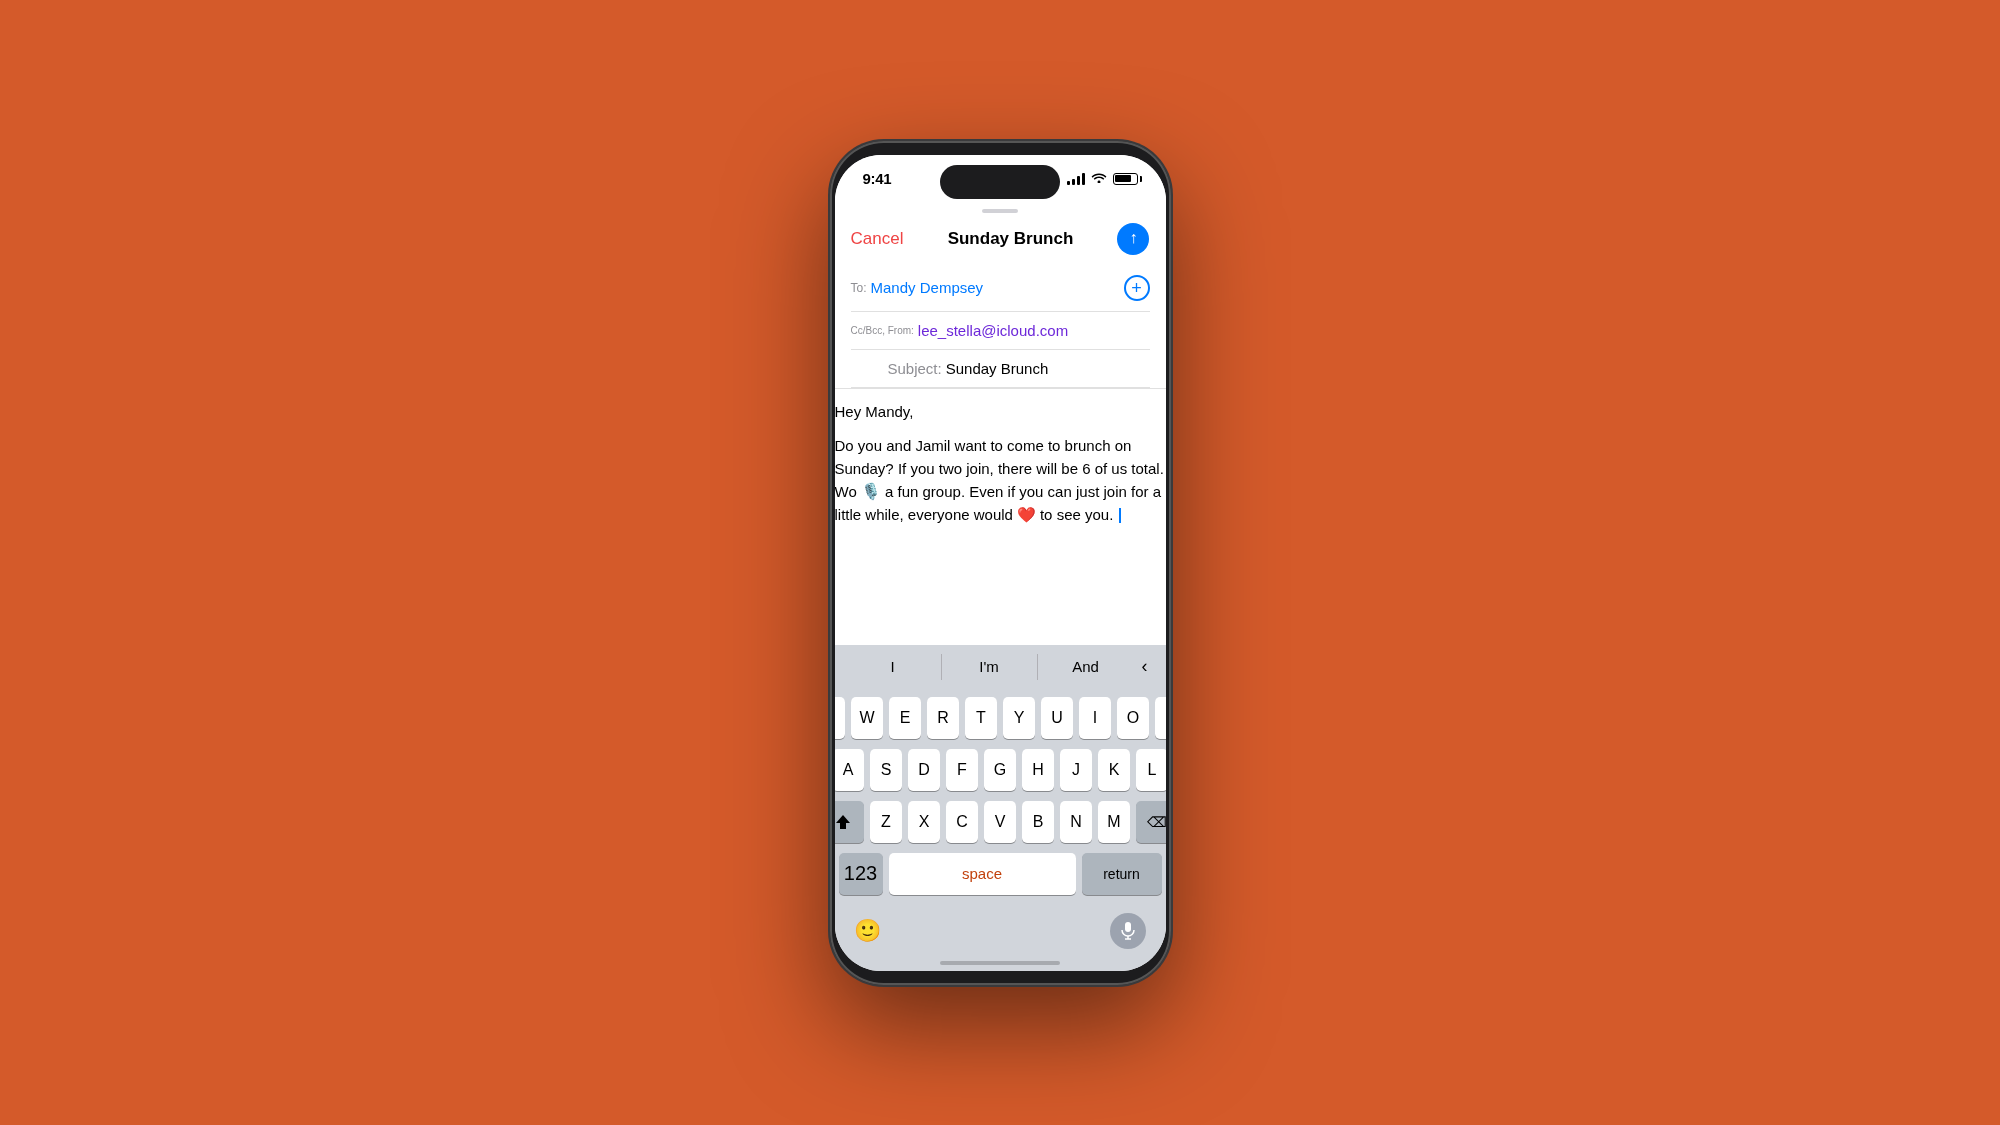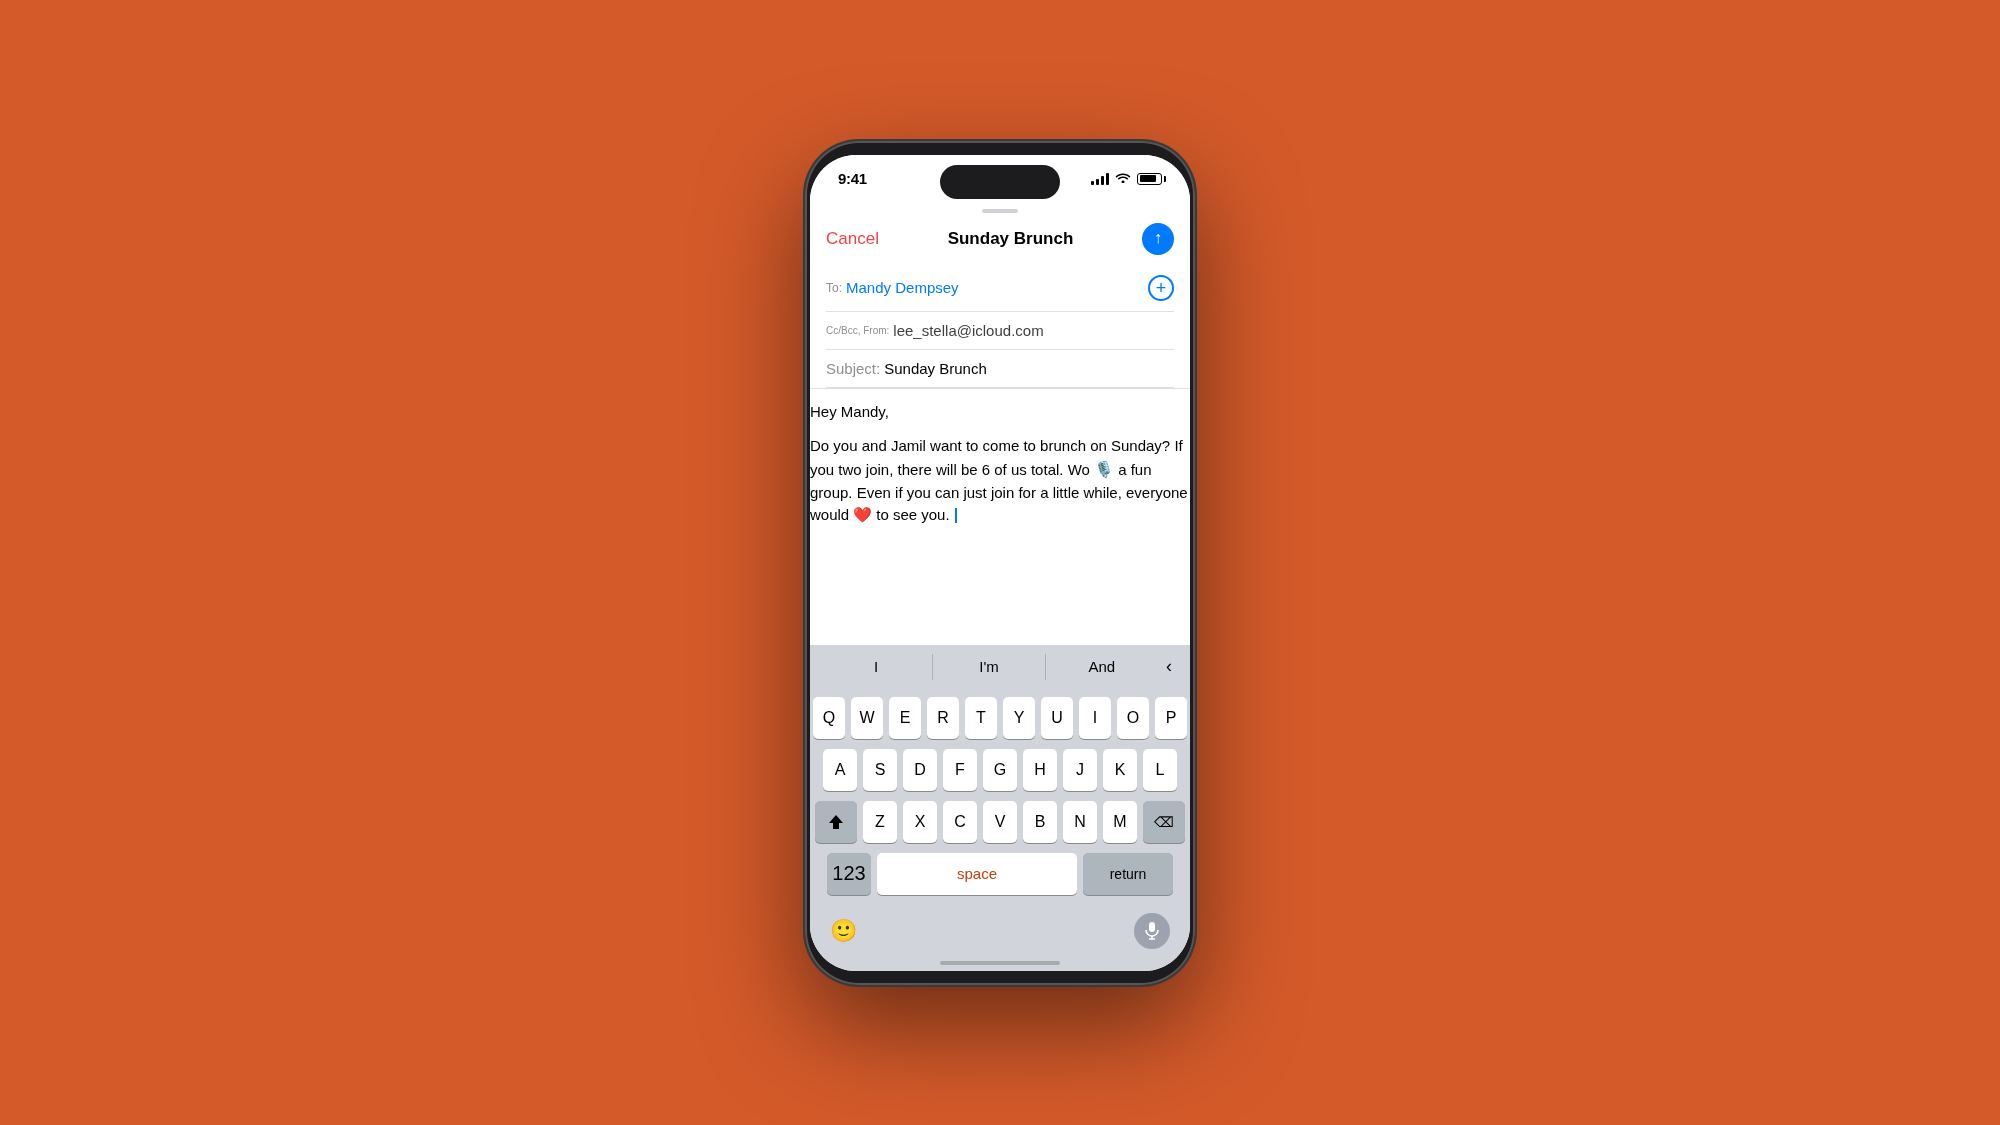--- a/index.html
+++ b/index.html
@@ -10,21 +10,21 @@
       background: #d45a2a;
       display: flex;
       align-items: center;
       justify-content: center;
       font-family: -apple-system, 'SF Pro Display', 'Helvetica Neue', Arial, sans-serif;
       overflow: hidden;
     }
 
     .phone-wrapper {
       position: relative;
-      width: 390px;
+      width: 341px;
       height: 844px;
     }
 
     .phone-frame {
       position: absolute;
       inset: 0;
       background: #1c1c1e;
       border-radius: 54px;
       box-shadow:
         0 0 0 2px #3a3a3c,
@@ -235,36 +235,37 @@
     }
 
     .cc-label {
       font-size: 10px;
       color: #8e8e93;
       flex-shrink: 0;
     }
 
     .cc-value {
       font-size: 15px;
-      color: #404040;
+      color: #6d28d9;
     }
 
     
     .subject-field {
       display: flex;
       align-items: center;
       padding: 10px 0;
       border-bottom: 0.5px solid #e0e0e0;
       gap: 4px;
     }
 
     .subject-label {
       font-size: 15px;
       color: #8e8e93;
       flex-shrink: 0;
+      margin-left: 37px;
     }
 
     .subject-value {
       font-size: 15px;
       color: #000;
     }
 
     
     .email-body {
       flex: 1;

